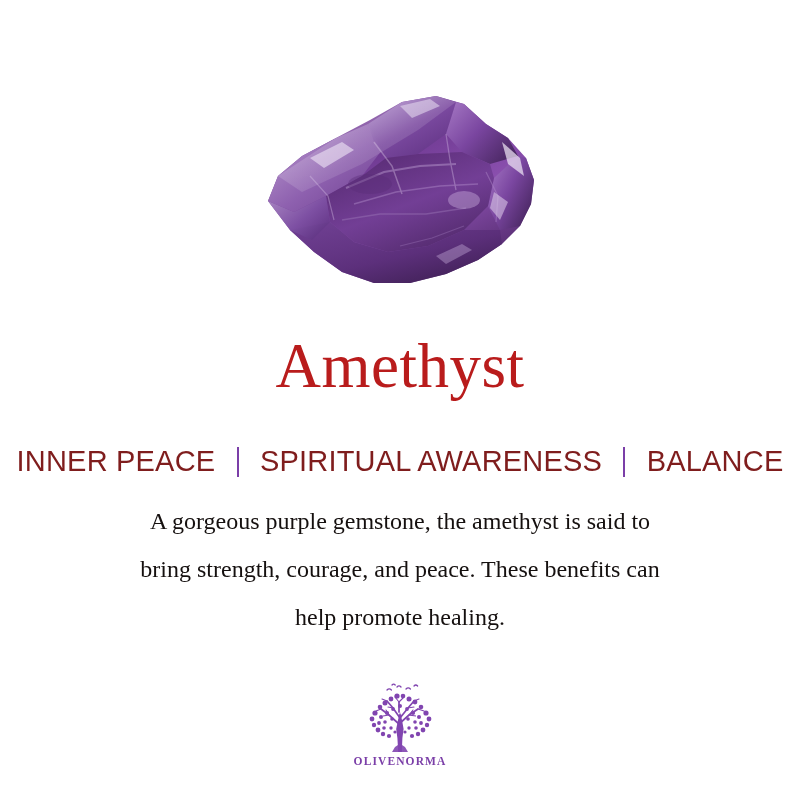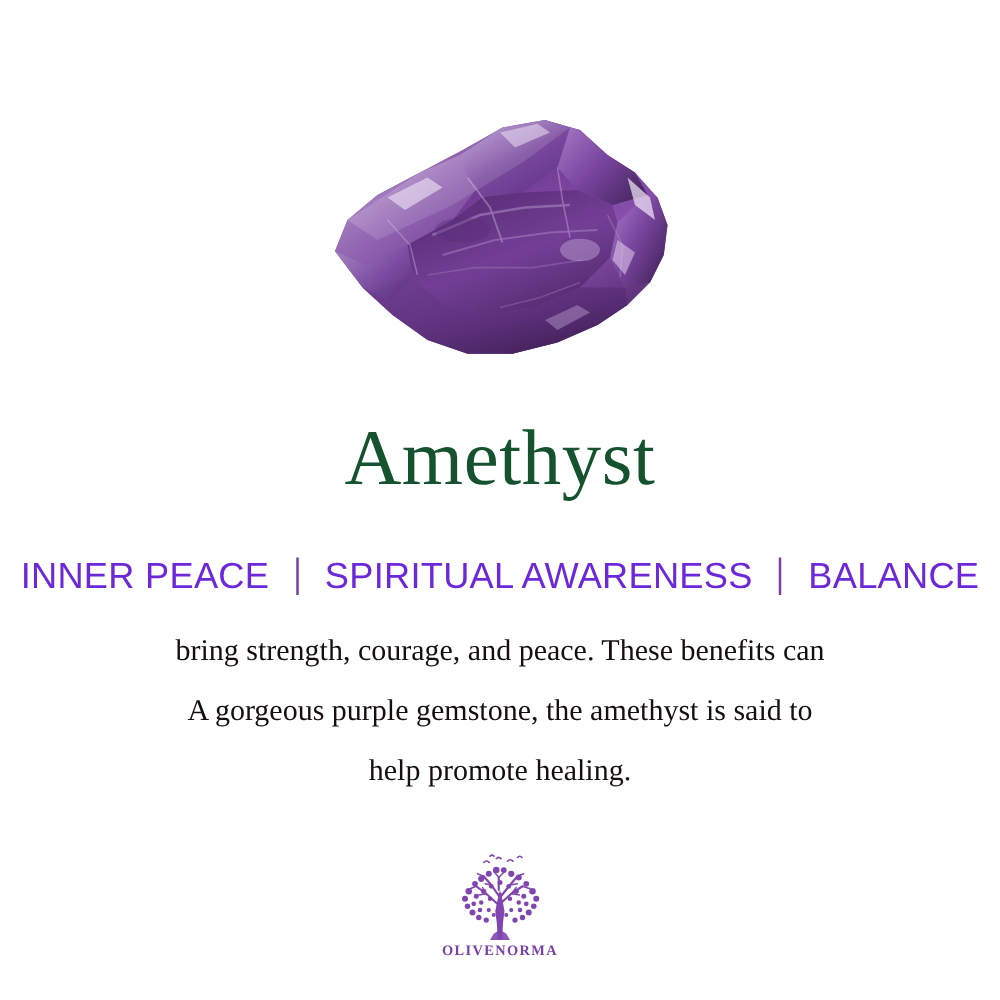--- a/index.html
+++ b/index.html
@@ -42,37 +42,37 @@
     position: absolute;
     left: 0;
     top: 330px;
     width: 800px;
     text-align: center;
     font-family: "Liberation Serif", serif;
     font-size: 63px;
     line-height: 72px;
     font-weight: 400;
     letter-spacing: 0.5px;
-    color: #14532d;
+    color: #b91c1c;
     white-space: nowrap;
   }
 
   
   .subtitle {
     position: absolute;
     left: 0;
     top: 442px;
     width: 800px;
     text-align: center;
     font-family: "Liberation Sans", sans-serif;
     font-size: 29px;
     line-height: 38px;
     font-weight: 400;
     letter-spacing: 0.2px;
-    color: #6d28d9;
+    color: #7f1d1d;
     white-space: nowrap;
   }
   .subtitle .kw { display: inline; }
   .subtitle .sep {
     display: inline-block;
     width: 2px;
     height: 30px;
     background: #7b3fa8;
     vertical-align: -6px;
     margin: 0 13px;
@@ -218,22 +218,22 @@
 
   <div class="subtitle">
     <span class="kw">INNER PEACE</span>
     <span class="sep"></span>
     <span class="kw">SPIRITUAL AWARENESS</span>
     <span class="sep"></span>
     <span class="kw">BALANCE</span>
   </div>
 
   <div class="desc">
+    <span class="line">A gorgeous purple gemstone, the amethyst is said to</span>
     <span class="line">bring strength, courage, and peace. These benefits can</span>
-    <span class="line">A gorgeous purple gemstone, the amethyst is said to</span>
     <span class="line">help promote healing.</span>
   </div>
 
   <div class="brand">
     <svg class="tree-svg" viewBox="0 0 82 70">
       <g fill="#8145b0">
 
         <path d="M39.2,70 L38.4,56 L37.2,47 L39,38 L41,30 L43,38 L44.6,47 L43.4,56 L42.8,70 Z"></path>
 
         <path d="M33,70 L36,65 L39,63 L43,63 L46,65 L49,70 Z" opacity="0.9"></path>

